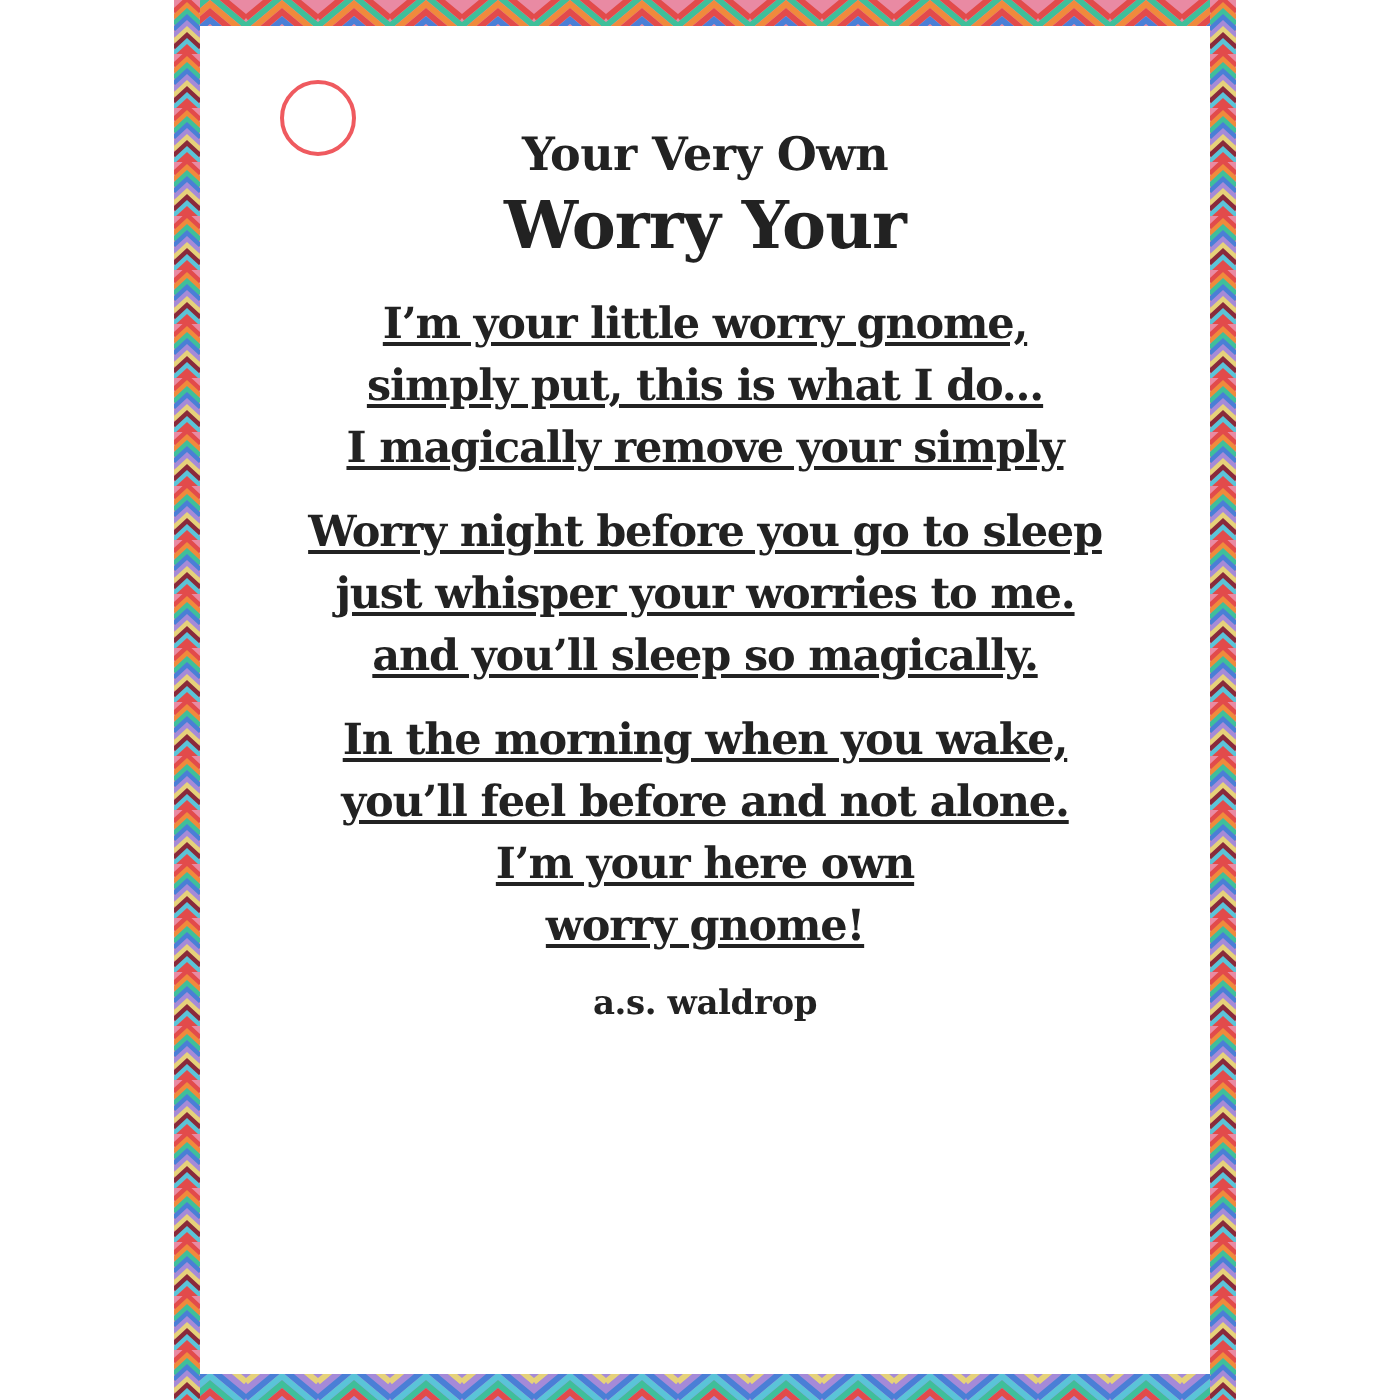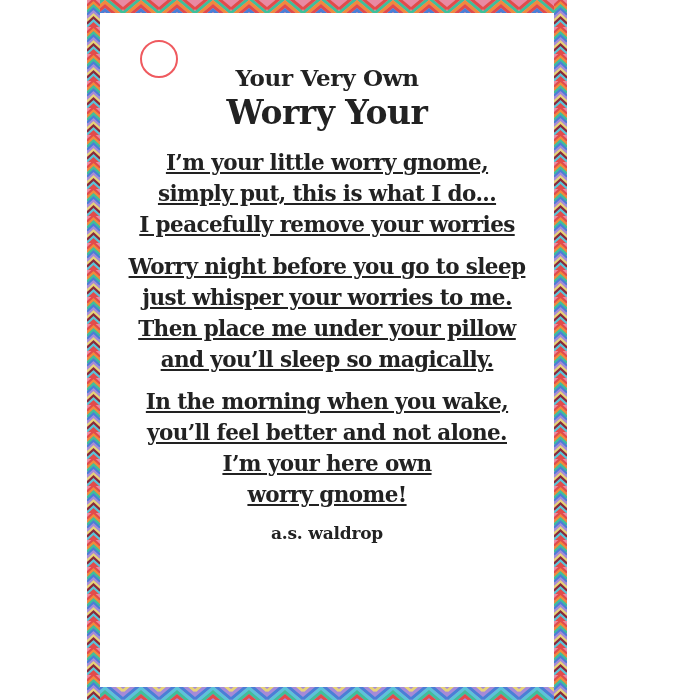--- a/index.html
+++ b/index.html
@@ -13,21 +13,21 @@
     .stage {
       position: relative;
       width: 700px;
       height: 700px;
       background: #ffffff;
     }
     .card {
       position: absolute;
       left: 87px;
       top: 0;
-      width: 480px;
+      width: 531px;
       height: 700px;
       overflow: hidden;
     }
     .chev-svg {
       position: absolute;
       left: 0;
       width: 526px;
       height: 13px;
     }
     .chev-top { top: 0; }
@@ -155,33 +155,32 @@
     <div class="inner">
       <div class="hole"></div>
 
       <div class="content">
         <div class="subtitle">Your Very Own</div>
         <div class="title">Worry Your</div>
 
         <div class="stanza">
           <span class="line">I’m your little worry gnome,</span>
           <span class="line">simply put, this is what I do...</span>
-          <span class="line">I peacefully remove your worries</span>
+          <span class="line">I magically remove your simply</span>
         </div>
 
         <div class="stanza">
           <span class="line">Worry night before you go to sleep</span>
           <span class="line">just whisper your worries to me.</span>
-          <span class="line">Then place me under your pillow</span>
           <span class="line">and you’ll sleep so magically.</span>
         </div>
 
         <div class="stanza">
           <span class="line">In the morning when you wake,</span>
-          <span class="line">you’ll feel better and not alone.</span>
+          <span class="line">you’ll feel before and not alone.</span>
           <span class="line">I’m your here own</span>
           <span class="line">worry gnome!</span>
         </div>
 
         <div class="author">a.s. waldrop</div>
       </div>
     </div>
   </div>
 </div>
 

